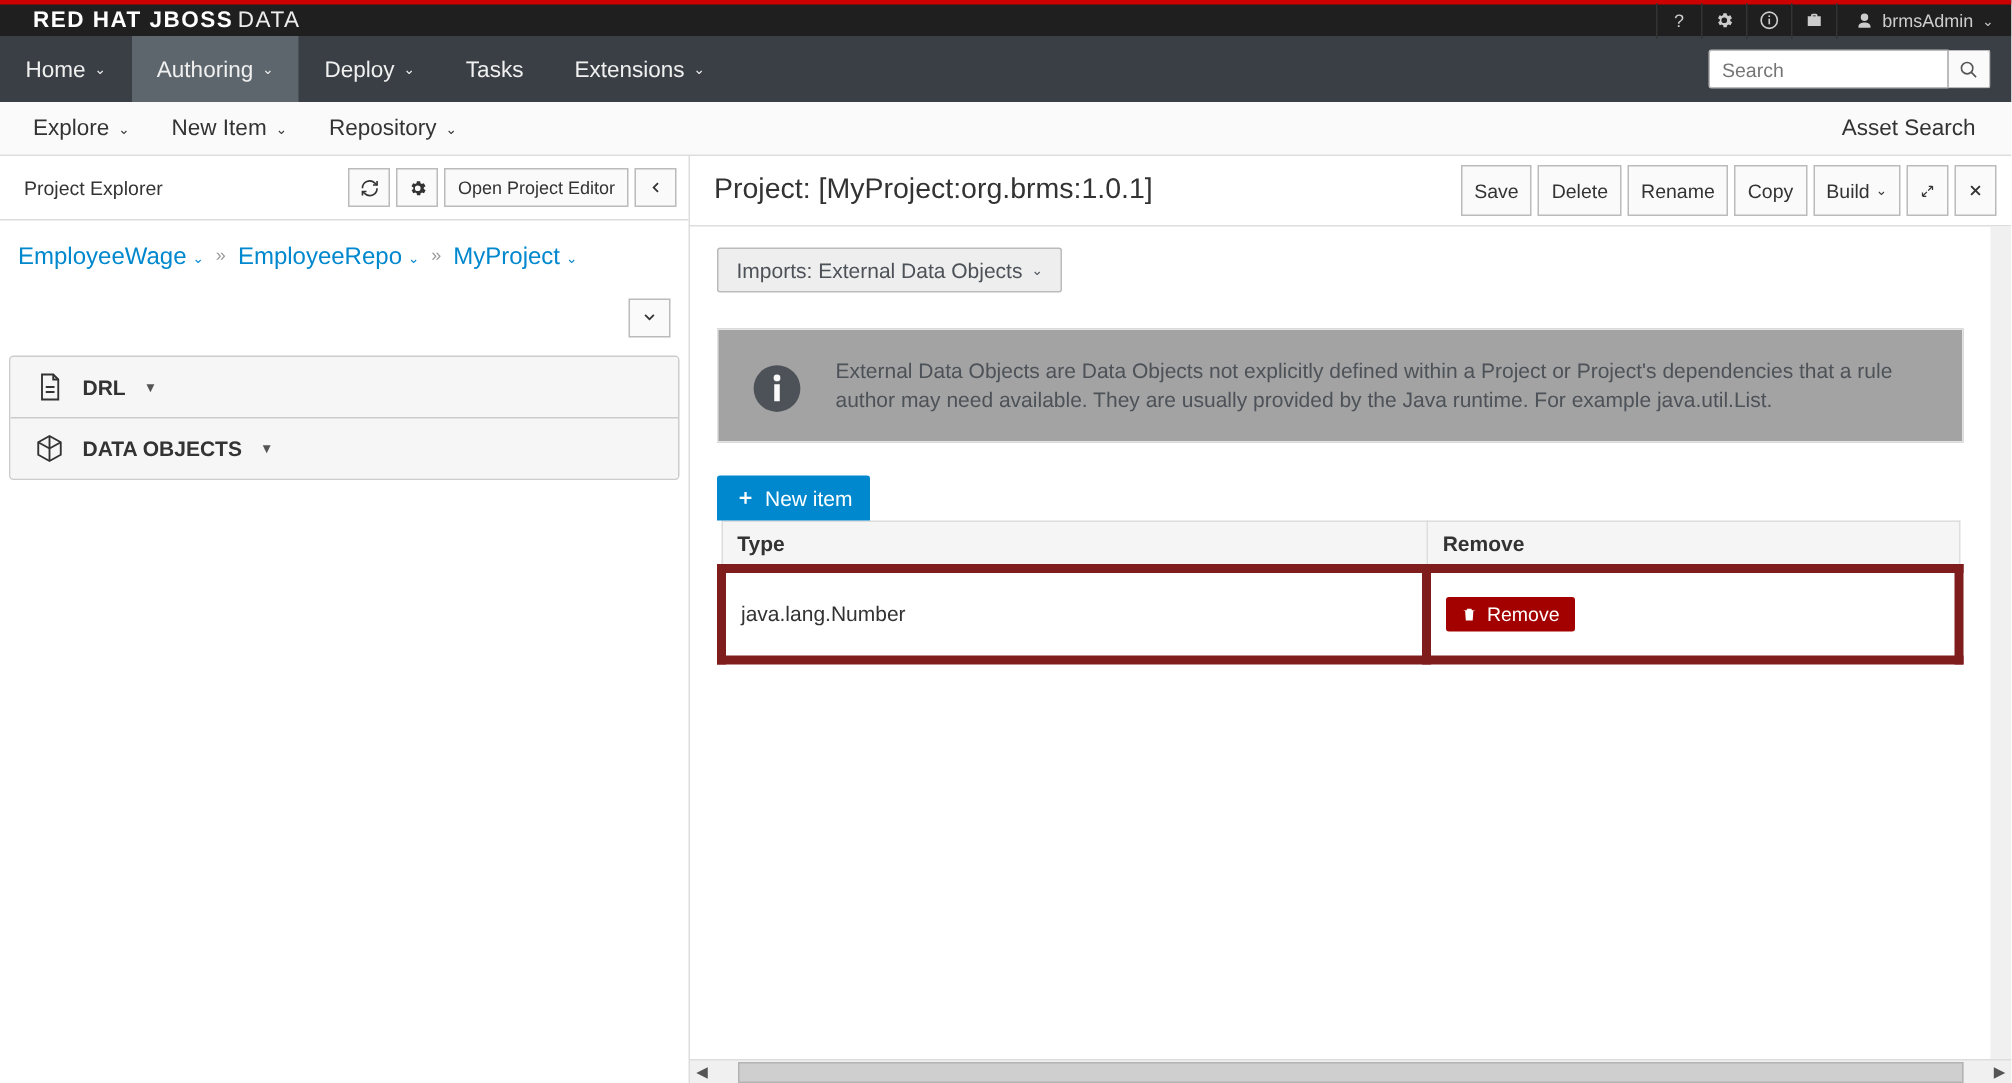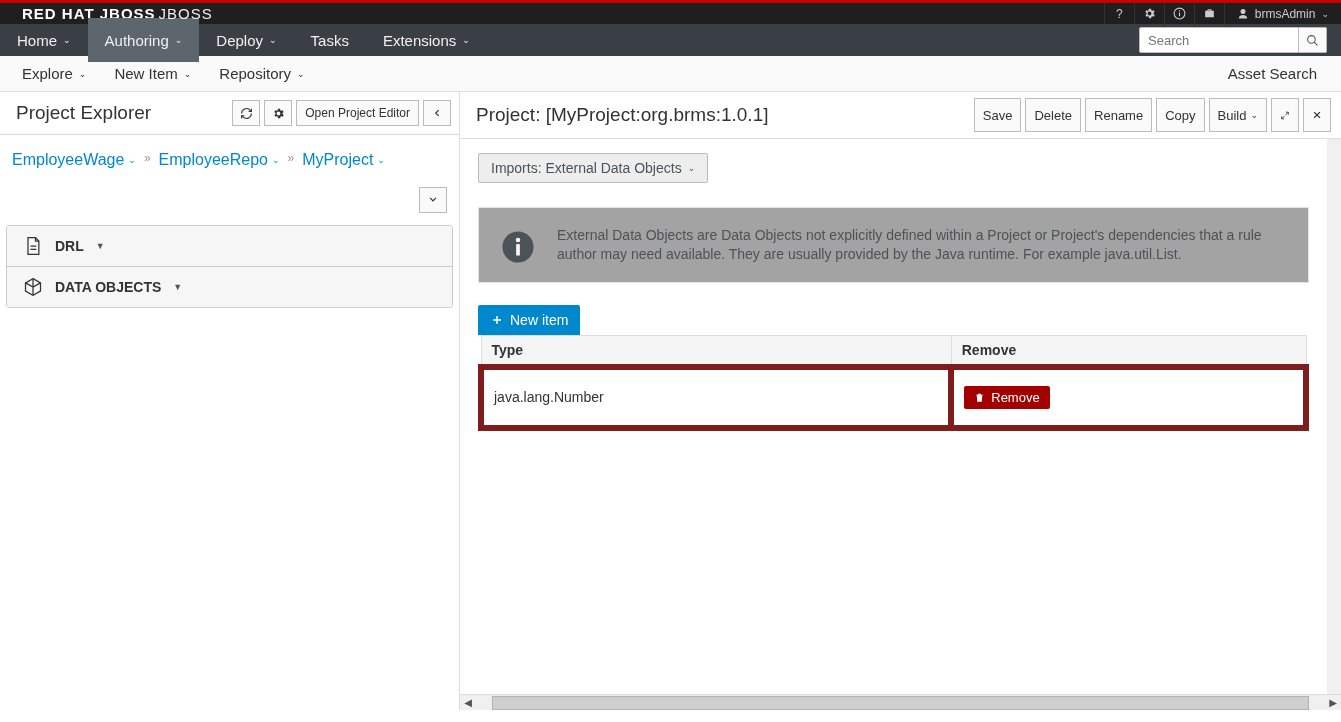--- a/index.html
+++ b/index.html
@@ -47,21 +47,21 @@
     border-left:1px solid #333;
     padding:0 12px;
     height:24px;
     display:flex; align-items:center; gap:6px;
     color:#ccc; cursor:pointer;
     font-size:12px;
   }
 
   
   .mainnav {
-    height: 32px;
+    height: 44px;
     background:#393f44;
     display:flex;
     align-items:center;
     color:#fff;
   }
   .mainnav .nav-item {
     padding:0 17px;
     height:44px;
     display:flex; align-items:center; gap:6px;
     font-size:15px;
@@ -127,21 +127,21 @@
   .left-panel {
     width:460px;
     border-right:1px solid #ddd;
     display:flex; flex-direction:column;
   }
   .pe-header {
     display:flex; align-items:center;
     padding:8px 8px 8px 16px;
     border-bottom:1px solid #ddd;
   }
-  .pe-title { font-size:19px; color:#333; flex:1; }
+  .pe-title { font-size:13px; color:#333; flex:1; }
   .pe-actions { display:flex; gap:4px; }
   .small-btn {
     border:1px solid #bbb;
     background:#fafafa;
     color:#333;
     font-size:12px;
     padding:4px 8px;
     border-radius:0;
     cursor:pointer;
     display:flex; align-items:center; justify-content:center;
@@ -315,21 +315,21 @@
   .caret { font-size:9px; }
   .chevrons::before { content:"»"; }
 
   svg { display:block; }
 </style>
 </head>
 <body>
 
 <div class="topbar">
   <div class="brand">
-    <span>RED HAT JBOSS</span><span class="thin">JBOSS</span>
+    <span>RED HAT JBOSS</span><span class="thin">DATA</span>
   </div>
   <div class="topbar-right">
     <div class="topbar-btn">?</div>
     <div class="topbar-btn">
       <svg width="13" height="13" viewBox="0 0 24 24" fill="currentColor">
           <path d="M19.4 13a7.5 7.5 0 0 0 0-2l2.1-1.6-2-3.5-2.5 1a7.6 7.6 0 0 0-1.7-1l-.4-2.6h-4l-.4 2.6a7.6 7.6 0 0 0-1.7 1l-2.5-1-2 3.5L6.6 11a7.5 7.5 0 0 0 0 2l-2.1 1.6 2 3.5 2.5-1c.5.4 1.1.8 1.7 1l.4 2.6h4l.4-2.6c.6-.2 1.2-.6 1.7-1l2.5 1 2-3.5L19.4 13zM12 15.5A3.5 3.5 0 1 1 15.5 12 3.5 3.5 0 0 1 12 15.5z"></path>
         </svg>
     </div>
     <div class="topbar-btn">
       <svg width="13" height="13" viewBox="0 0 24 24" fill="currentColor">

